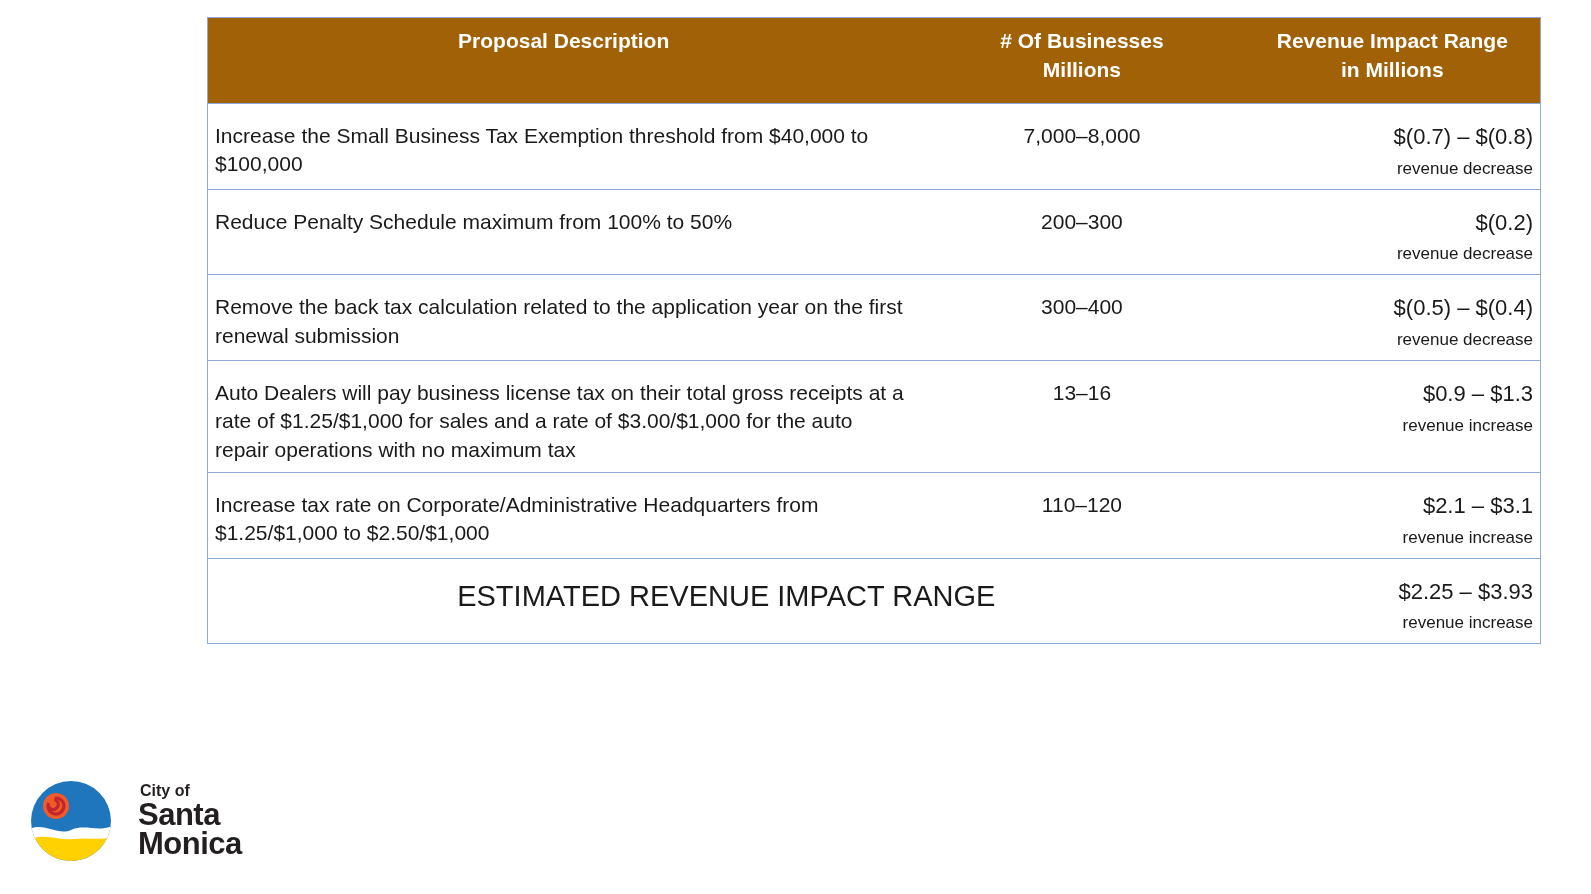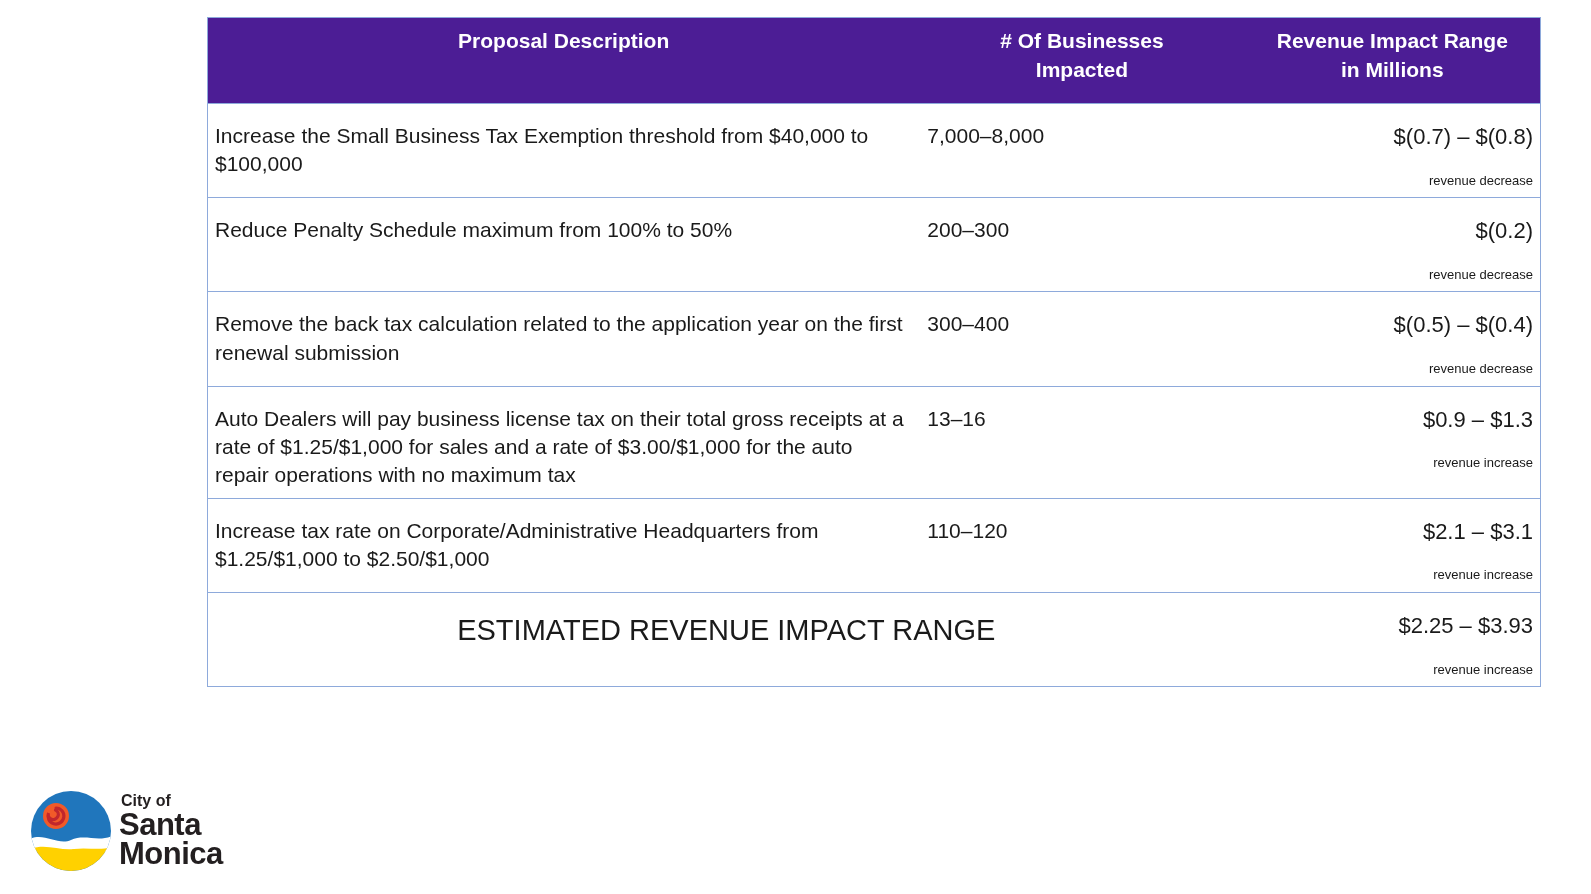--- a/index.html
+++ b/index.html
@@ -18,55 +18,54 @@
     left: 207px;
     top: 17px;
     width: 1334px;
   }
   table {
     width: 100%;
     border-collapse: collapse;
     border: 1px solid #8EAADB;
   }
   thead th {
-    background: #4c1d95;
+    background: #a16207;
     color: #ffffff;
     font-weight: bold;
     font-size: 21px;
     line-height: 1.38;
     text-align: center;
     vertical-align: top;
     padding: 9px 10px 12px 10px;
     border: none;
   }
   tbody td {
     border-top: 1px solid #8EAADB;
     vertical-align: top;
     font-size: 21px;
     line-height: 1.35;
     padding: 18px 8px 8px 8px;
   }
   td.desc  { text-align: left;  padding-left: 7px; }
-  td.num   { }
+  td.num   { text-align: center; }
   td.impact{ text-align: right; padding-right: 7px; }
   .impact-value { font-size: 22px; }
-  .impact-note  { font-size: 13px; margin-top: 20px; }
+  .impact-note  { font-size: 17px; margin-top: 6px; }
   td.summary-label {
     text-align: center;
     font-size: 29px;
   }
 
   .logo {
     position: absolute;
     left: 30px;
     top: 780px;
     display: flex;
     align-items: flex-start;
-    gap: 7px;
-    margin-top: 10px;
+    gap: 26px;
   }
   .logo-text { padding-top: 2px; color: #231F20; }
   .logo-tagline { font-size: 16px; font-weight: bold; line-height: 1.1; margin-left: 2px; }
   .logo-name { font-size: 31px; font-weight: bold; line-height: 0.95; letter-spacing: -0.5px; }
 </style>
 </head>
 <body>
 
 <div class="table-wrap">
   <table>
@@ -75,21 +74,21 @@
       <col style="width:24.4%">
       <col style="width:22.2%">
     </colgroup>
     <thead>
       <tr style="height:86px">
         <th>
           <div>Proposal Description</div>
         </th>
         <th>
           <div># Of Businesses</div>
-          <div>Impacted</div>
+          <div>Millions</div>
         </th>
         <th>
           <div>Revenue Impact Range</div>
           <div>in Millions</div>
         </th>
       </tr>
     </thead>
     <tbody>
       <tr style="height:67px">
         <td class="desc">Increase the Small Business Tax Exemption threshold from $40,000 to $100,000</td>

